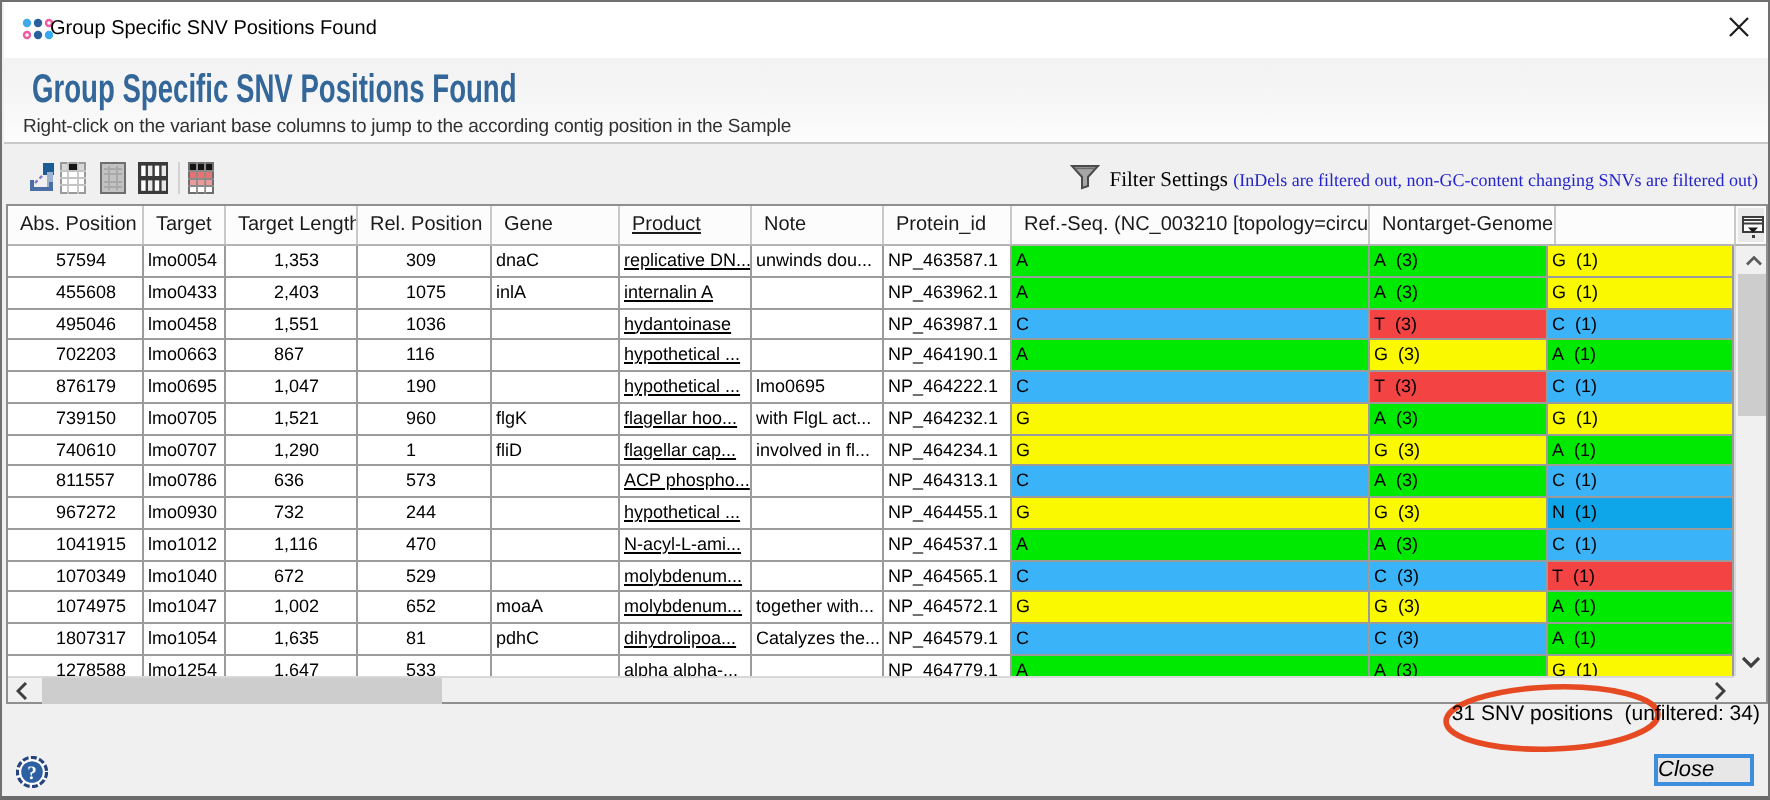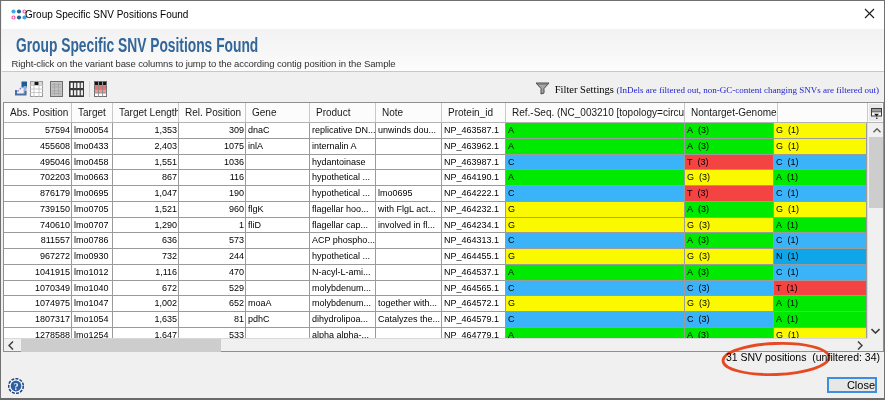--- a/index.html
+++ b/index.html
@@ -17,41 +17,41 @@
 .filterblue { color:#2323cc; font-size:9px; }
 
 
 .tablewrap { position:absolute; left:2px; top:101px; width:881px; height:250px; border:1px solid #8f8f8f; background:#fff; }
 .thead { position:absolute; left:0; top:0; width:863px; height:20px; display:flex; background:#fcfcfc; border-bottom:1px solid #b4b4b4; }
 .thead .hc { height:100%; border-right:1px solid #c9c9c9; font-size:10px; color:#1a1a1a; padding:4px 0 0 6px; white-space:nowrap; overflow:hidden; }
 .corner { position:absolute; left:863px; top:0; width:16px; height:20px; background:#e9e9e9; border-bottom:1px solid #b4b4b4; border-left:1px solid #c9c9c9; box-shadow:inset 0 0 0 1px #fafafa; }
 .tbody { position:absolute; left:0; top:20px; width:863px; height:215px; overflow:hidden; background:#fff; }
 .trow { display:flex; width:863px; height:15.77px; }
 .trow .c { height:100%; border-right:1px solid #9b9b9b; border-bottom:1px solid #9b9b9b; font-size:9px; line-height:10px; color:#000; white-space:nowrap; overflow:hidden; padding-top:2px; }
-.num { text-align:right; padding-right:1px; }
+.num { text-align:left; padding-right:1px;padding-left:24px; }
 .txt { padding-left:2px; }
 .cg { background:#00e900; }
 .cy { background:#fbf900; }
 .cr { background:#f34343; }
 .cb { background:#3bb3f9; }
 .cw { background:#0ea5e9; }
 
 .w1{width:68px;} .w2{width:41px;} .w3{width:66px;} .w4{width:67px;} .w5{width:64px;}
-.w6{width:66px;} .w7{width:66px;} .w8{width:64px;} .w9{width:179px;} .w10{width:89px;} .w11{width:93px;}
+.w6{width:66px;text-decoration:underline;} .w7{width:66px;} .w8{width:64px;} .w9{width:179px;} .w10{width:89px;} .w11{width:93px;}
 
 
 .vscroll { position:absolute; left:863px; top:20px; width:16px; height:215px; background:#f0f0f0; border-left:1px solid #d8d8d8; }
 .vthumb { position:absolute; left:1px; top:14px; width:14px; height:71px; background:#cdcdcd; }
 .hscroll { position:absolute; left:0; top:235px; width:863px; height:13px; background:#f0f0f0; border-top:1px solid #d8d8d8; }
 .hthumb { position:absolute; left:17px; top:0px; width:200px; height:13px; background:#cdcdcd; }
 .vcorner { position:absolute; left:863px; top:235px; width:16px; height:13px; background:#f0f0f0; }
 
 
 .status { position:absolute; right:4px; top:349.5px; font-size:10.5px; color:#000; }
-.closebtn { position:absolute; left:826px; top:376px; width:50px; height:16px; background:#e7e7e7; border:2px solid #3d8ede; font-size:11px; color:#000; text-align:right; line-height:13.5px; font-family:"Liberation Sans", sans-serif; }
+.closebtn { position:absolute; left:826px; top:376px; width:50px; height:16px; background:#e7e7e7; border:2px solid #3d8ede; font-size:11px; color:#000; text-align:left; line-height:13.5px; font-family:"Liberation Sans", sans-serif;font-style:italic; }
 </style>
 </head>
 <body>
 <div class="titlebar">
   <svg style="position:absolute;left:9px;top:8px" width="16" height="12">
     <circle cx="2.5" cy="2.5" r="2.1" fill="#3fa9ec"></circle>
     <circle cx="8" cy="2.5" r="2.1" fill="#2a5f9e"></circle>
     <circle cx="13.5" cy="2.5" r="1.5" fill="none" stroke="#ef5ba1" stroke-width="1.2"></circle>
     <circle cx="2.5" cy="8.5" r="1.5" fill="none" stroke="#ef5ba1" stroke-width="1.2"></circle>
     <circle cx="8" cy="8.5" r="2.1" fill="#2a5f9e"></circle>

